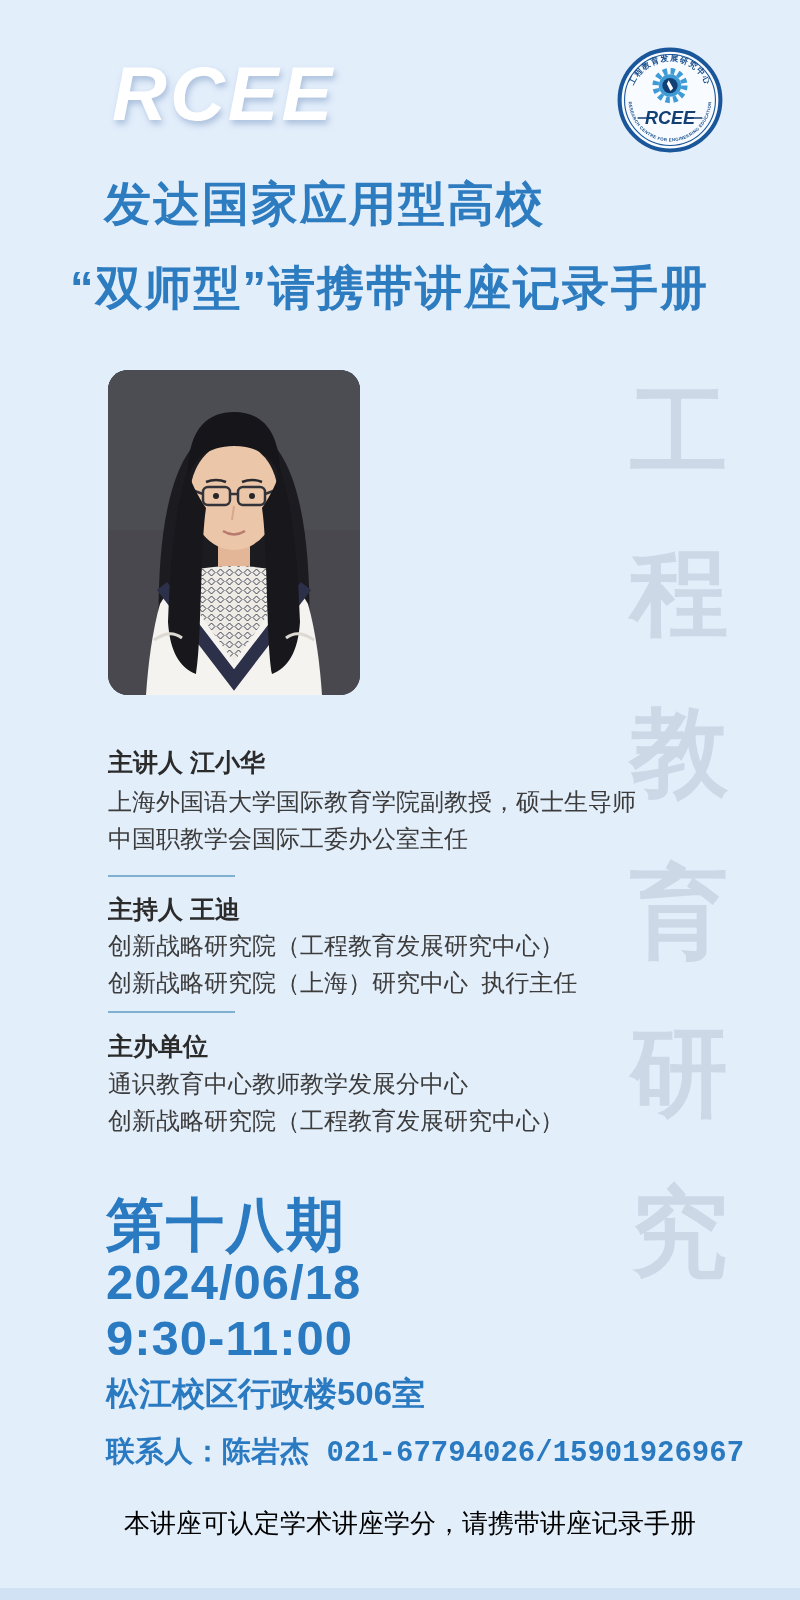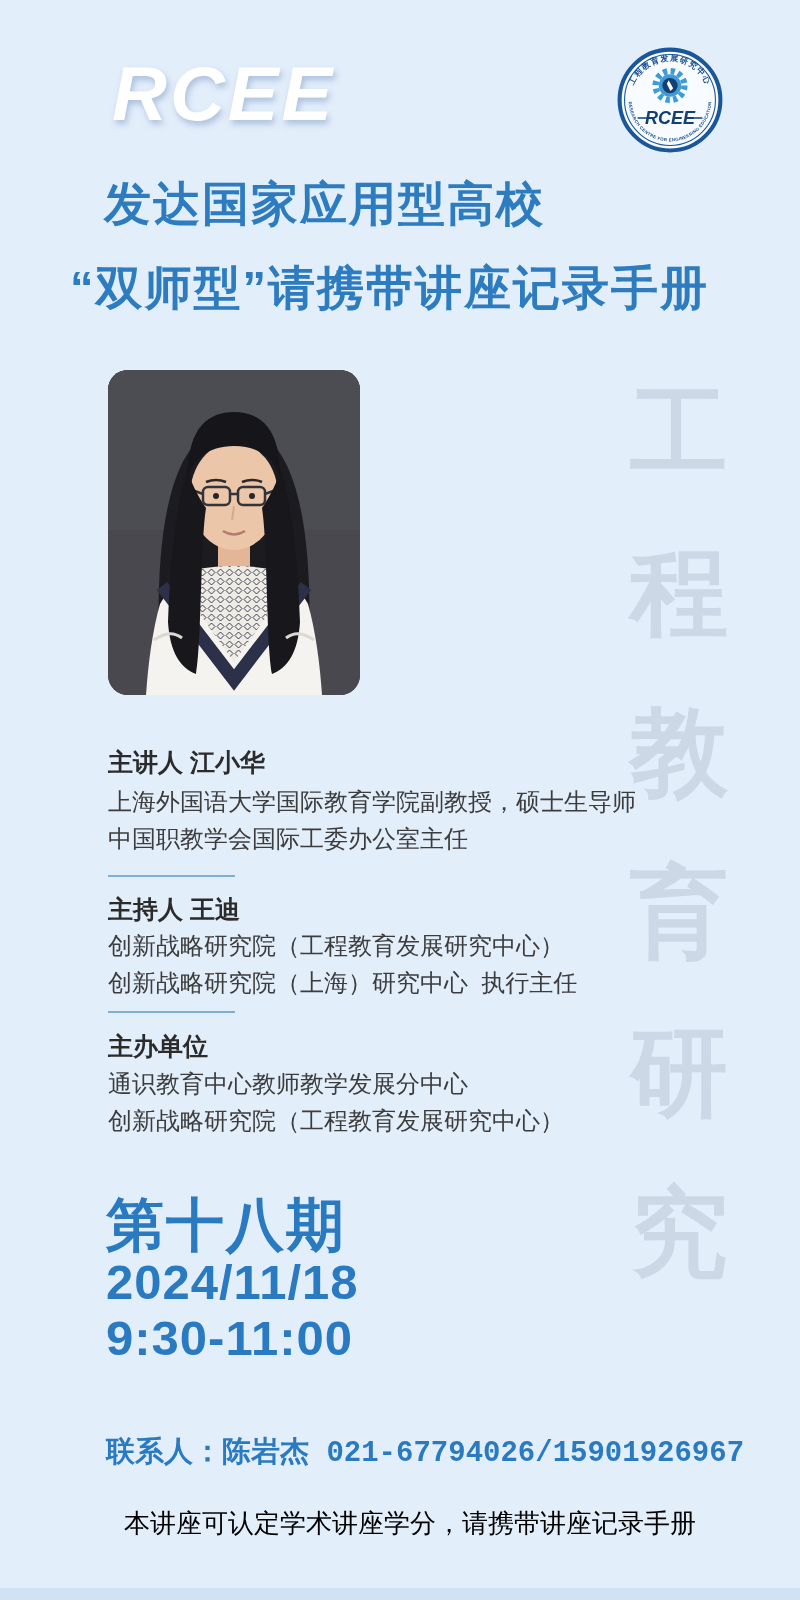--- a/index.html
+++ b/index.html
@@ -182,20 +182,21 @@
   <div class="sec-line" style="top:930px">创新战略研究院（工程教育发展研究中心）</div>
   <div class="sec-line" style="top:967px">创新战略研究院（上海）研究中心  执行主任</div>
 
   <div class="divider" style="top:1011px"></div>
 
   <div class="sec-heading" style="top:1030px">主办单位</div>
   <div class="sec-line" style="top:1068px">通识教育中心教师教学发展分中心</div>
   <div class="sec-line" style="top:1105px">创新战略研究院（工程教育发展研究中心）</div>
 
   <div class="issue">第十八期</div>
-  <div class="date">2024/11/18</div>
+  <div class="date">2024/06/18</div>
   <div class="time">9:30-11:00</div>
+  <div class="venue">松江校区行政楼506室</div>
   <div class="contact">联系人：陈岩杰 021-67794026/15901926967</div>
 
   <div class="footer-note">本讲座可认定学术讲座学分，请携带讲座记录手册</div>
   <div class="bottom-strip"></div>
 
 </div>
 
 </body></html>

